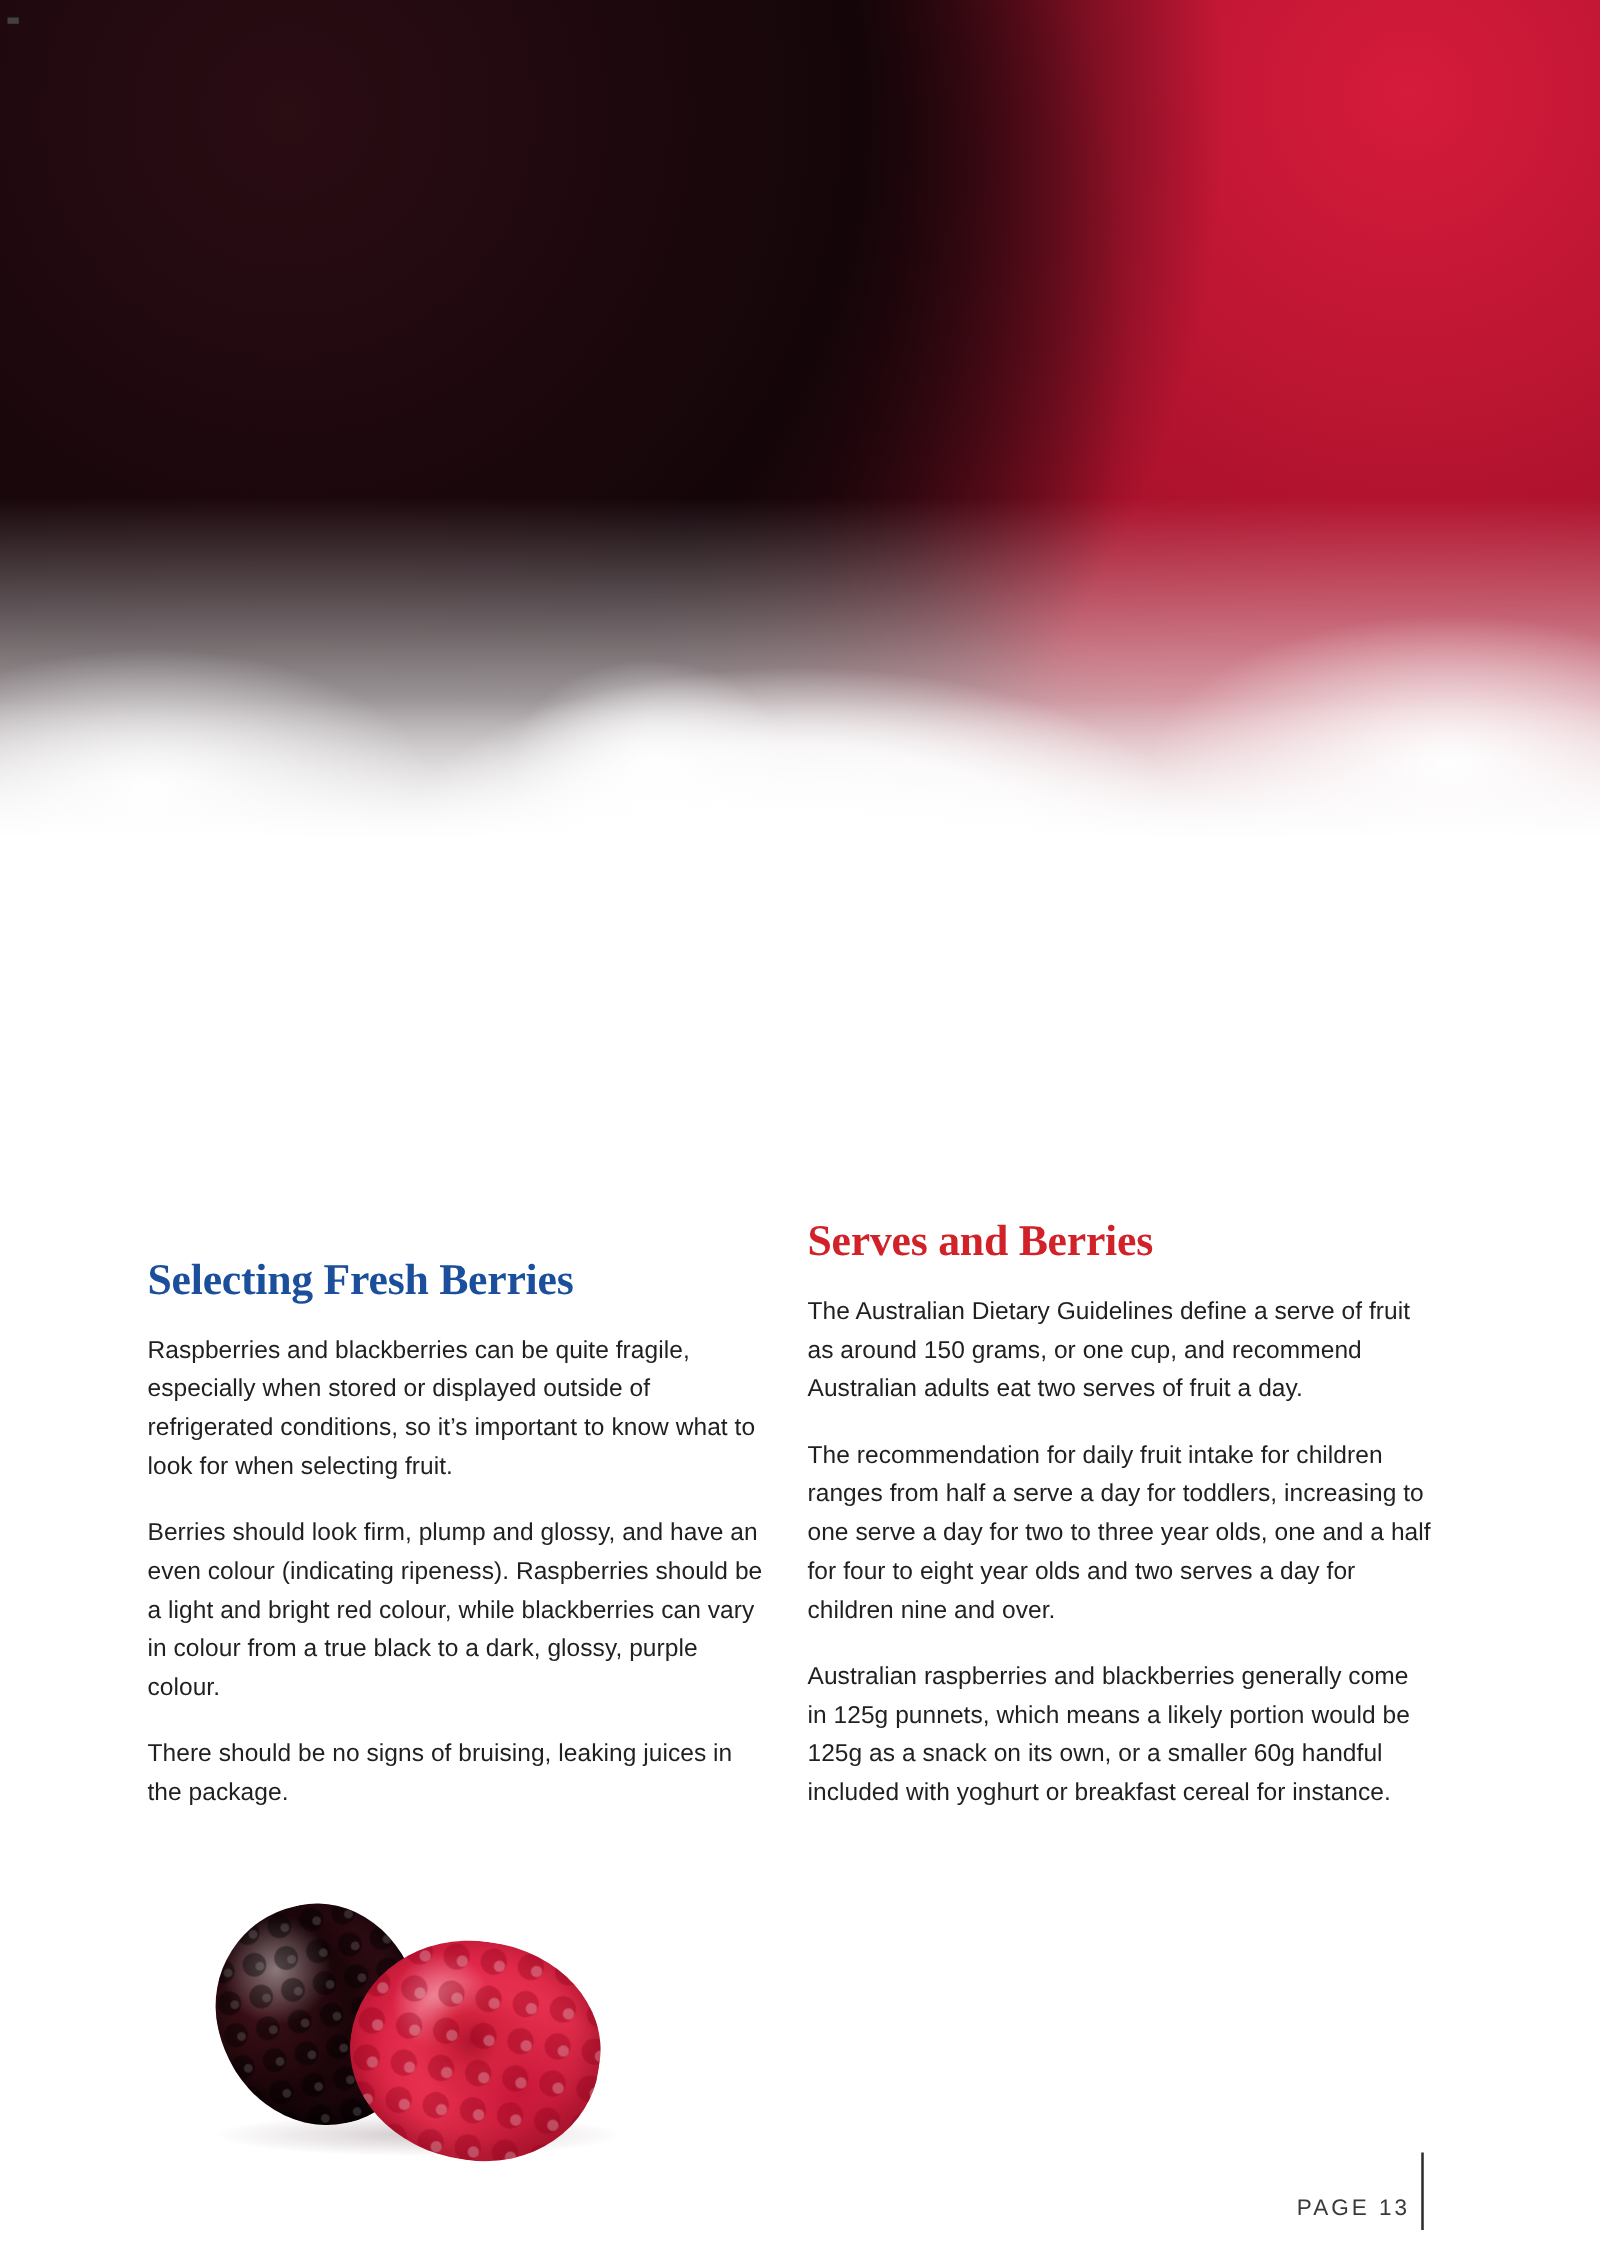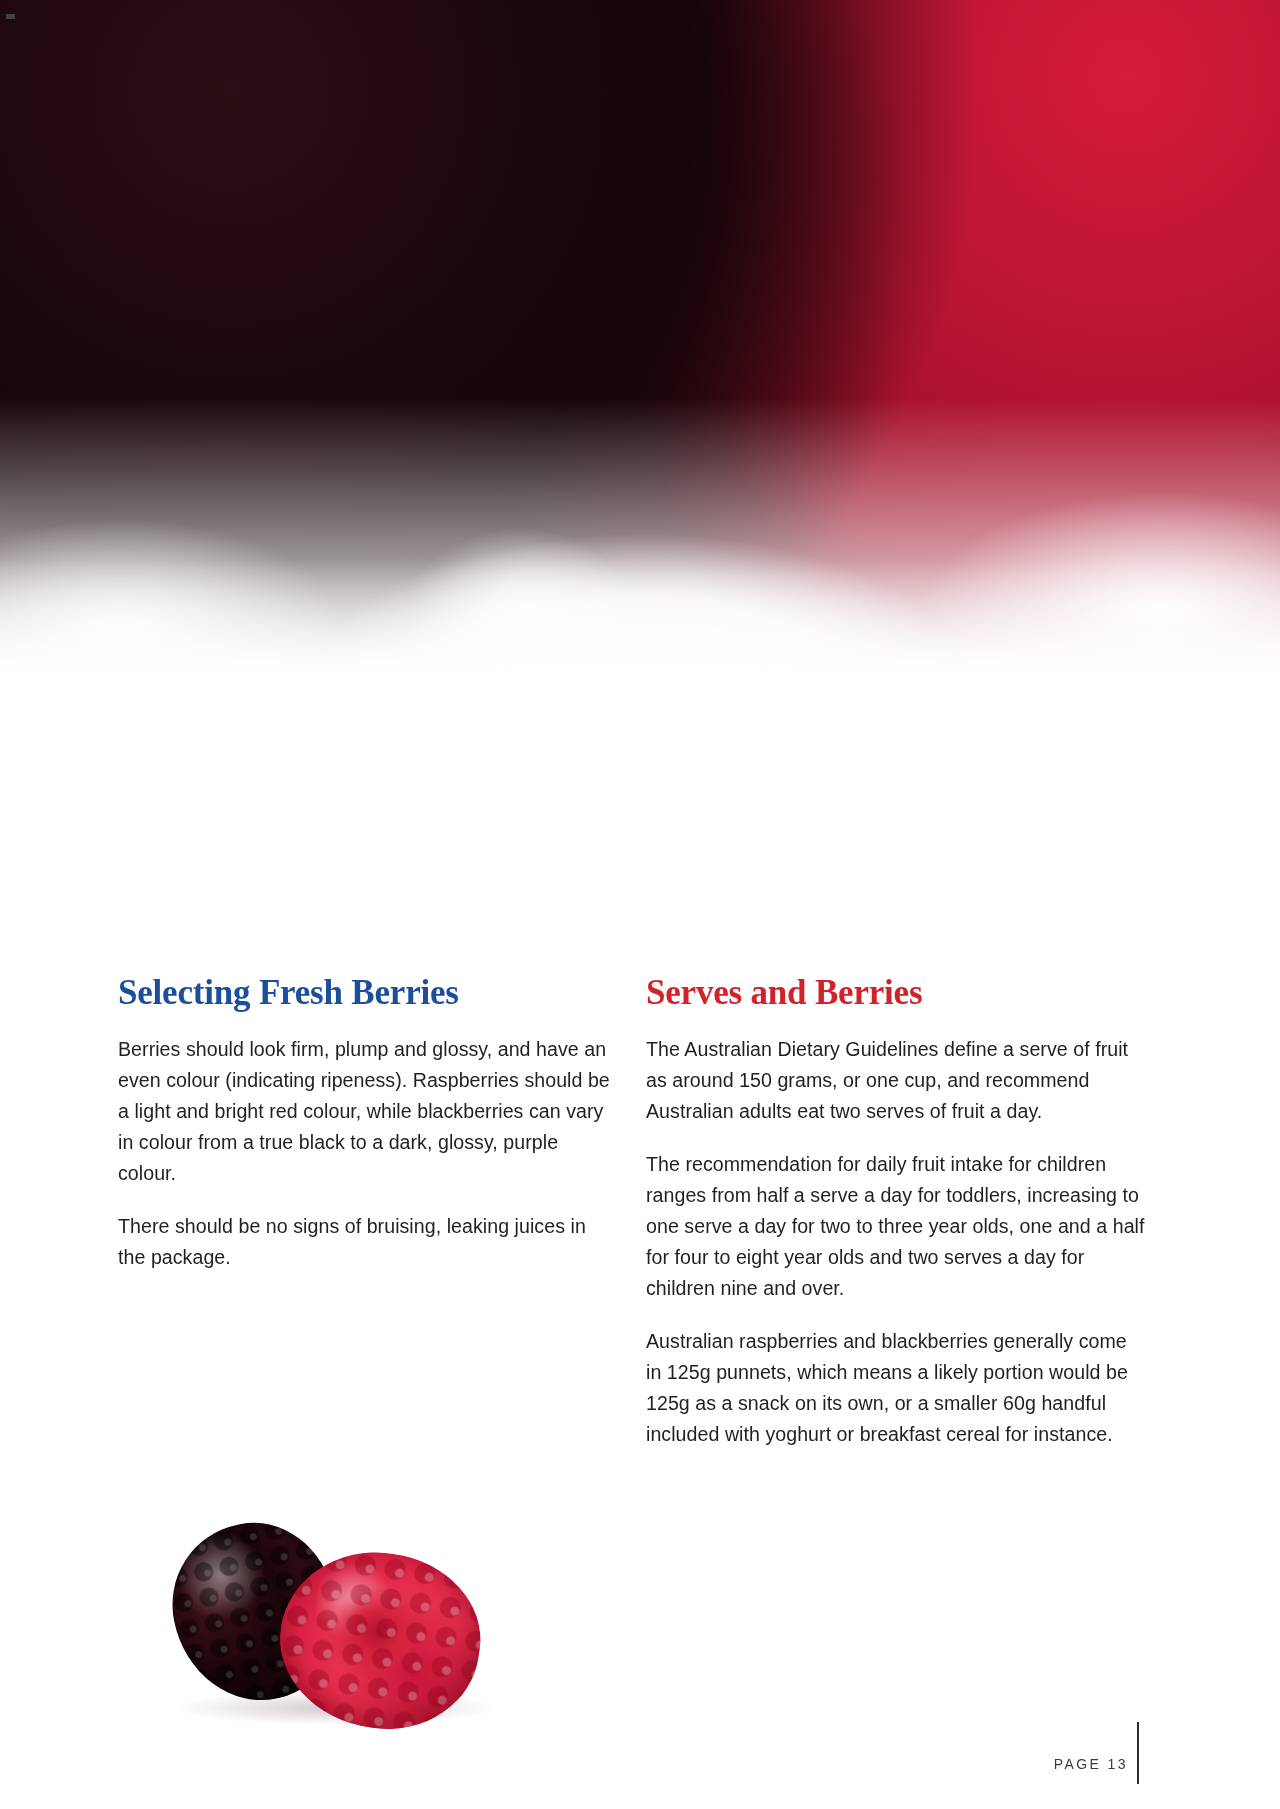--- a/index.html
+++ b/index.html
@@ -70,20 +70,21 @@
   }
 
   
   .content {
     position: absolute;
     top: 975px;
     left: 118px;
     width: 1028px;
     display: flex;
     gap: 28px;
+    align-items: flex-end;
   }
   .column { width: 500px; }
 
   h2.col-title {
     margin: 0 0 22px 0;
     font-family: "Liberation Serif", serif;
     font-weight: 700;
     font-size: 35px;
     letter-spacing: -0.2px;
     line-height: 1.05;
@@ -180,39 +181,40 @@
     top: 1722px;
     width: 2px;
     height: 62px;
     background: #2b2b2b;
   }
   .page-label {
     position: absolute;
     right: 152px;
     top: 1756px;
     font-family: "Liberation Sans", sans-serif;
-    font-size: 14px;
+    font-size: 18px;
     letter-spacing: 2.4px;
     color: #3a3a3a;
     text-transform: uppercase;
   }
 </style>
 </head>
 <body>
 
 <div class="hero">
   <div class="hero-photo"></div>
   <div class="hero-fade"></div>
 </div>
 <div class="corner-mark"></div>
 
 <div class="content">
 
   <div class="column">
     <h2 class="col-title title-blue">Selecting Fresh Berries</h2>
+    <p class="body">Raspberries and blackberries can be quite fragile, especially when stored or displayed outside of refrigerated conditions, so it’s important to know what to look for when selecting fruit.</p>
     <p class="body">Berries should look firm, plump and glossy, and have an even colour (indicating ripeness). Raspberries should be a light and bright red colour, while blackberries can vary in colour from a true black to a dark, glossy, purple colour.</p>
     <p class="body">There should be no signs of bruising, leaking juices in the package.</p>
   </div>
 
   <div class="column">
     <h2 class="col-title title-red">Serves and Berries</h2>
     <p class="body">The Australian Dietary Guidelines define a serve of fruit as around 150 grams, or one cup, and recommend Australian adults eat two serves of fruit a day.</p>
     <p class="body">The recommendation for daily fruit intake for children ranges from half a serve a day for toddlers, increasing to one serve a day for two to three year olds, one and a half for four to eight year olds and two serves a day for children nine and over.</p>
     <p class="body">Australian raspberries and blackberries generally come in 125g punnets, which means a likely portion would be 125g as a snack on its own, or a smaller 60g handful included with yoghurt or breakfast cereal for instance.</p>
   </div>

